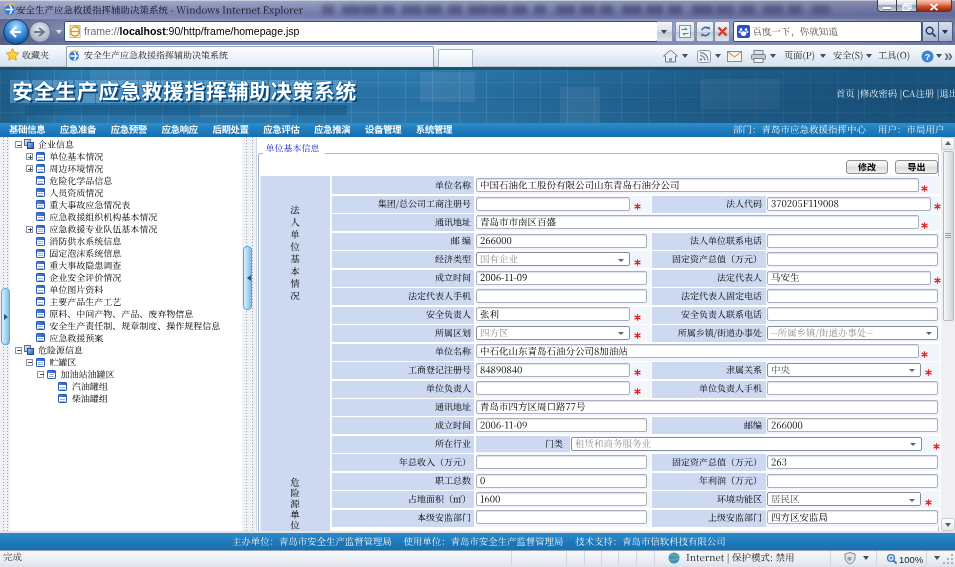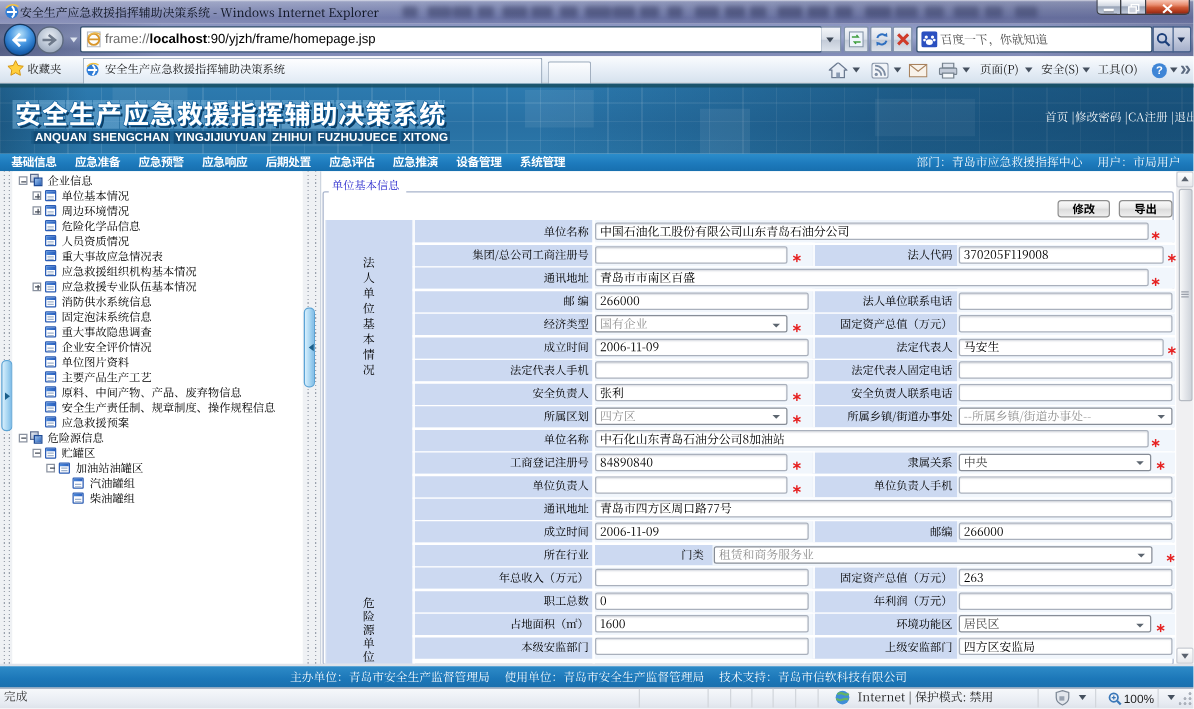--- a/index.html
+++ b/index.html
@@ -139,21 +139,21 @@
       <path d="M6 1l5 4-5 4M1 5h9.5" stroke="#6d7889" stroke-width="2" fill="none"></path>
     </svg>
 <div class="cmdarr ab" style="left:56px;top:30px;border-top-color:#dce3ee"></div>
 <div class="ab" id="addrfield"></div>
 <svg class="ab" style="left:69px;top:25px" width="12" height="13" viewBox="0 0 12 13">
       <rect x="1" y="0.5" width="10" height="12" fill="#fdfdfb" stroke="#b5bac2"></rect>
       <circle cx="6" cy="6.5" r="4.4" fill="none" stroke="#d8962a" stroke-width="1.5"></circle>
       <path d="M2 6.5h8" stroke="#d8962a" stroke-width="1.3"></path>
       <path d="M11.3 2.6a7.2 7.2 0 0 0-9.6 1.4" stroke="#e8b64c" stroke-width="1.2" fill="none"></path>
     </svg>
-<div class="ab" id="addrtext"><span style="color:#6b6b6b">frame://</span><b style="color:#000">localhost</b><span style="color:#000">:90/yjzh/frame/homepage.jsp</span></div>
+<div class="ab" id="addrtext"><span style="color:#6b6b6b">frame://</span><b style="color:#000">localhost</b><span style="color:#000">:90/http/frame/homepage.jsp</span></div>
 <div class="abtn" style="left:657px;width:16px;border-left:none"></div>
 <div class="cmdarr ab" style="left:661px;top:30px;border-top-color:#3c4654"></div>
 <div class="abtn" style="left:675px;width:20px;border-radius:2px"></div>
 <svg class="ab" style="left:679px;top:25px" width="12" height="13" viewBox="0 0 12 13">
       <rect x="0.5" y="0.5" width="11" height="12" fill="#eef4fb" stroke="#8494a8"></rect>
       <path d="M2.5 4.5h5l-1.3-1.6M9.5 8.5h-5l1.3 1.6" fill="none" stroke="#3f9e3f" stroke-width="1.2"></path>
     </svg>
 <div class="abtn" style="left:696px;width:18px;border-radius:2px"></div>
 <svg class="ab" style="left:699px;top:25px" width="13" height="13" viewBox="0 0 13 13">
       <path d="M2.8 5.4a4 4 0 0 1 6.6-1.9" fill="none" stroke="#2e6fc0" stroke-width="1.6"></path>
@@ -226,21 +226,20 @@
 <div class="ab" id="banner">
       <div class="bblock" style="left:90px;top:0;width:60px;height:18px"></div>
       <div class="bblock" style="left:200px;top:28px;width:90px;height:22px"></div>
       <div class="bblock" style="left:420px;top:5px;width:55px;height:30px"></div>
       <div class="bblock" style="left:700px;top:12px;width:80px;height:30px;background:rgba(255,255,255,.05)"></div>
       <div class="bblock" style="left:560px;top:20px;width:40px;height:36px"></div>
     </div>
 <div class="ab" id="bannertop"></div>
 <div class="ab" id="titleboxes"></div>
 <div class="ab" id="pinboxes"></div>
-<div class="ab" id="pinyin"><span>ANQUAN</span> <span>SHENGCHAN</span> <span>YINGJIJIUYUAN</span> <span>ZHIHUI</span> <span>FUZHUJUECE</span> <span>XITONG</span></div>
 <div class="ab" id="nav"></div>
 
 <div class="splitbg" style="left:0;width:10px"></div>
 <div class="dotline" style="left:2.5px"></div>
     <div class="dotline" style="left:6.5px"></div>
 <div class="bluebar" style="left:0.5px;top:288px;height:57px"></div>
 <div class="ab" style="left:3.5px;top:313.5px;width:0;height:0;border-top:3px solid transparent;border-bottom:3px solid transparent;border-left:4px solid #1a5e8a"></div>
 <div class="splitbg" style="left:242px;width:14px"></div>
 <div class="dotline" style="left:245.5px"></div>
     <div class="dotline" style="left:251.5px"></div>

